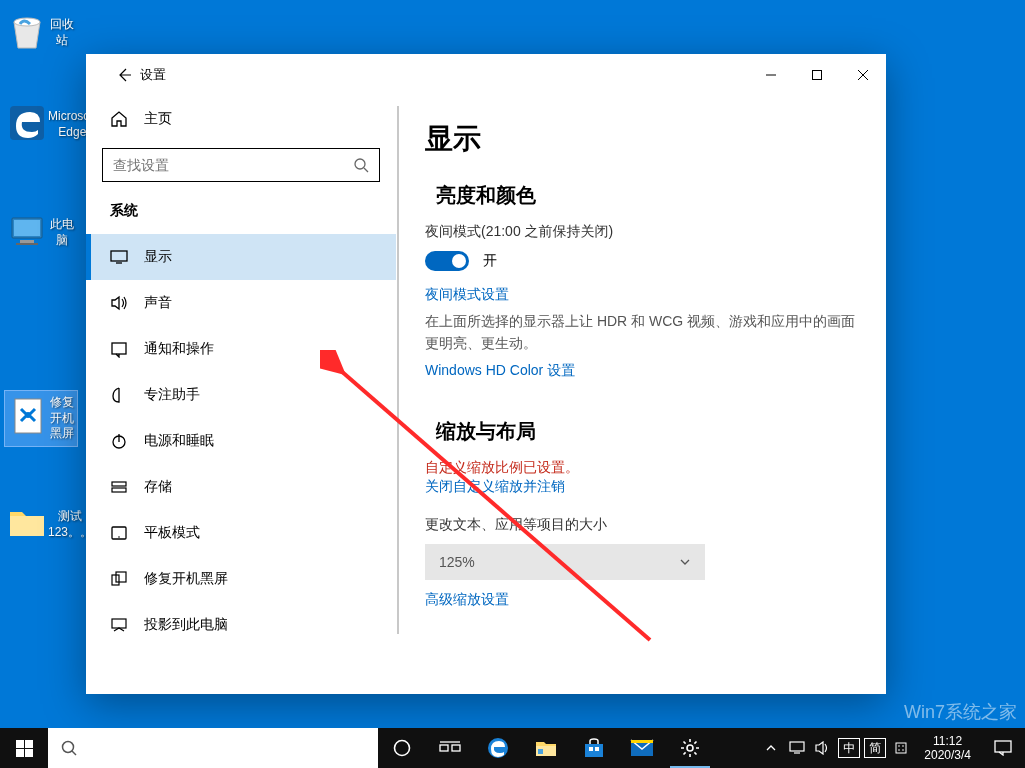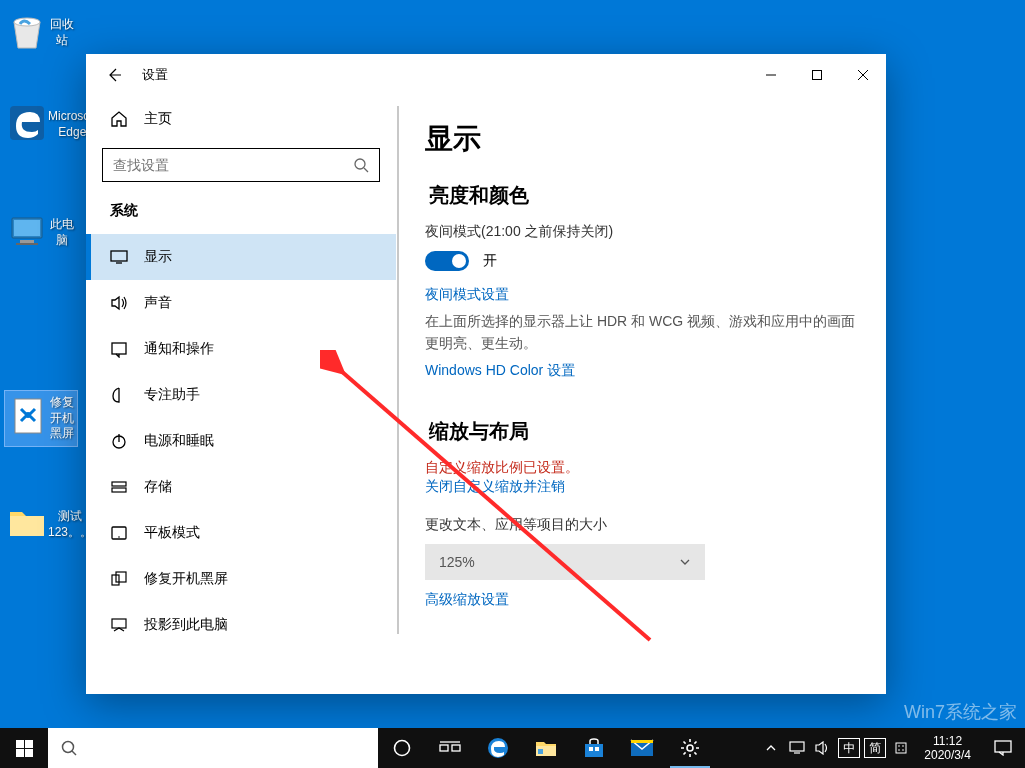--- a/index.html
+++ b/index.html
@@ -8,42 +8,42 @@
 
 .desktop { position: absolute; top: 0; left: 0; width: 100%; height: 728px; }
 .desktop-icon { width: 74px; display: flex; flex-direction: row; align-items: center; padding: 4px 2px; color: #fff; font-size: 12px; text-align: center; cursor: pointer; position: absolute; }
 .desktop-icon.selected { background: rgba(120,180,255,0.45); border: 1px solid rgba(160,200,255,0.6); }
 .desktop-icon .ico { width: 42px; height: 42px; margin-bottom: 4px; display: flex; align-items: center; justify-content: center; }
 .desktop-icon .lbl { line-height: 1.3; text-shadow: 1px 1px 2px rgba(0,0,0,0.6); }
 
 
 .window { position: absolute; left: 86px; top: 54px; width: 800px; height: 640px; background: #fff; box-shadow: 0 10px 40px rgba(0,0,0,0.35); display: flex; flex-direction: column; }
 .titlebar { height: 42px; display: flex; align-items: center; }
-.tb-left { display: flex; align-items: center; padding: 0 12px; gap: 12px; }
+.tb-left { display: flex; align-items: center; padding: 0 22px; }
 .tb-back { width: 32px; height: 32px; display: flex; align-items: center; justify-content: center; cursor: pointer; font-size: 16px; }
 .tb-title { font-size: 13px; }
 .tb-right { margin-left: auto; display: flex; }
 .tb-btn { width: 46px; height: 32px; display: flex; align-items: center; justify-content: center; cursor: pointer; font-size: 14px; }
 
 .body { flex: 1; display: flex; overflow: hidden; }
 .sidebar { width: 310px; background: #fff; padding: 0 0 10px 0; overflow: hidden; }
 .home-row { display: flex; align-items: center; gap: 16px; padding: 14px 24px; font-size: 14px; cursor: pointer; }
 .searchbox { margin: 6px 16px 14px 16px; border: 1px solid #000; display: flex; align-items: center; height: 34px; padding: 4px 10px; }
 .searchbox input { flex: 1; border: none; outline: none; font-size: 14px; background: transparent; }
 .searchbox .sicon { color: #555; }
 .section-label { padding: 6px 24px 14px 24px; font-size: 14px; font-weight: 600; }
 .nav-item { display: flex; align-items: center; gap: 16px; padding: 14px 24px; font-size: 14px; cursor: pointer; }
 .nav-item.active { background: #cfe4f5; position: relative; }
 .nav-item.active::before { content: ""; position: absolute; left: 0; top: 0; bottom: 0; width: 5px; background: #0078d7; }
 .nav-icon { width: 18px; height: 18px; display: flex; align-items: center; justify-content: center; }
 
 .content { flex: 1; padding: 24px 28px 10px 28px; overflow: hidden; position: relative; border-left: 1px solid rgba(0,0,0,0); }
 .content::before { content: ""; position: absolute; left: 0; top: 10px; bottom: 60px; width: 2px; background: #c8c8c8; }
 .h1 { font-size: 28px; font-weight: 600; margin-bottom: 24px; }
-.h2 { font-size: 20px; font-weight: 600; margin: 22px 0 14px 4px; }
+.h2 { font-size: 20px; font-weight: 600; margin: 22px 0 14px 11px; }
 .desc { font-size: 14px; color: #333; margin-bottom: 10px; }
 .muted { font-size: 14px; color: #555; line-height: 1.6; margin-bottom: 6px; }
 .link { color: #0067c0; font-size: 14px; cursor: pointer; display: inline-block; margin-bottom: 6px; }
 .warn { color: #c42b1c; font-size: 14px; }
 .toggle-row { display: flex; align-items: center; gap: 14px; margin-bottom: 14px; }
 .toggle { width: 44px; height: 20px; background: #0067c0; border-radius: 10px; position: relative; cursor: pointer; }
 .toggle::after { content: ""; position: absolute; right: 3px; top: 3px; width: 14px; height: 14px; background: #fff; border-radius: 50%; }
 .toggle-label { font-size: 14px; }
 .select { width: 280px; height: 36px; background: #e6e6e6; display: flex; align-items: center; justify-content: space-between; padding: 8px 14px; font-size: 14px; color: #555; cursor: pointer; margin-bottom: 10px; }
 

